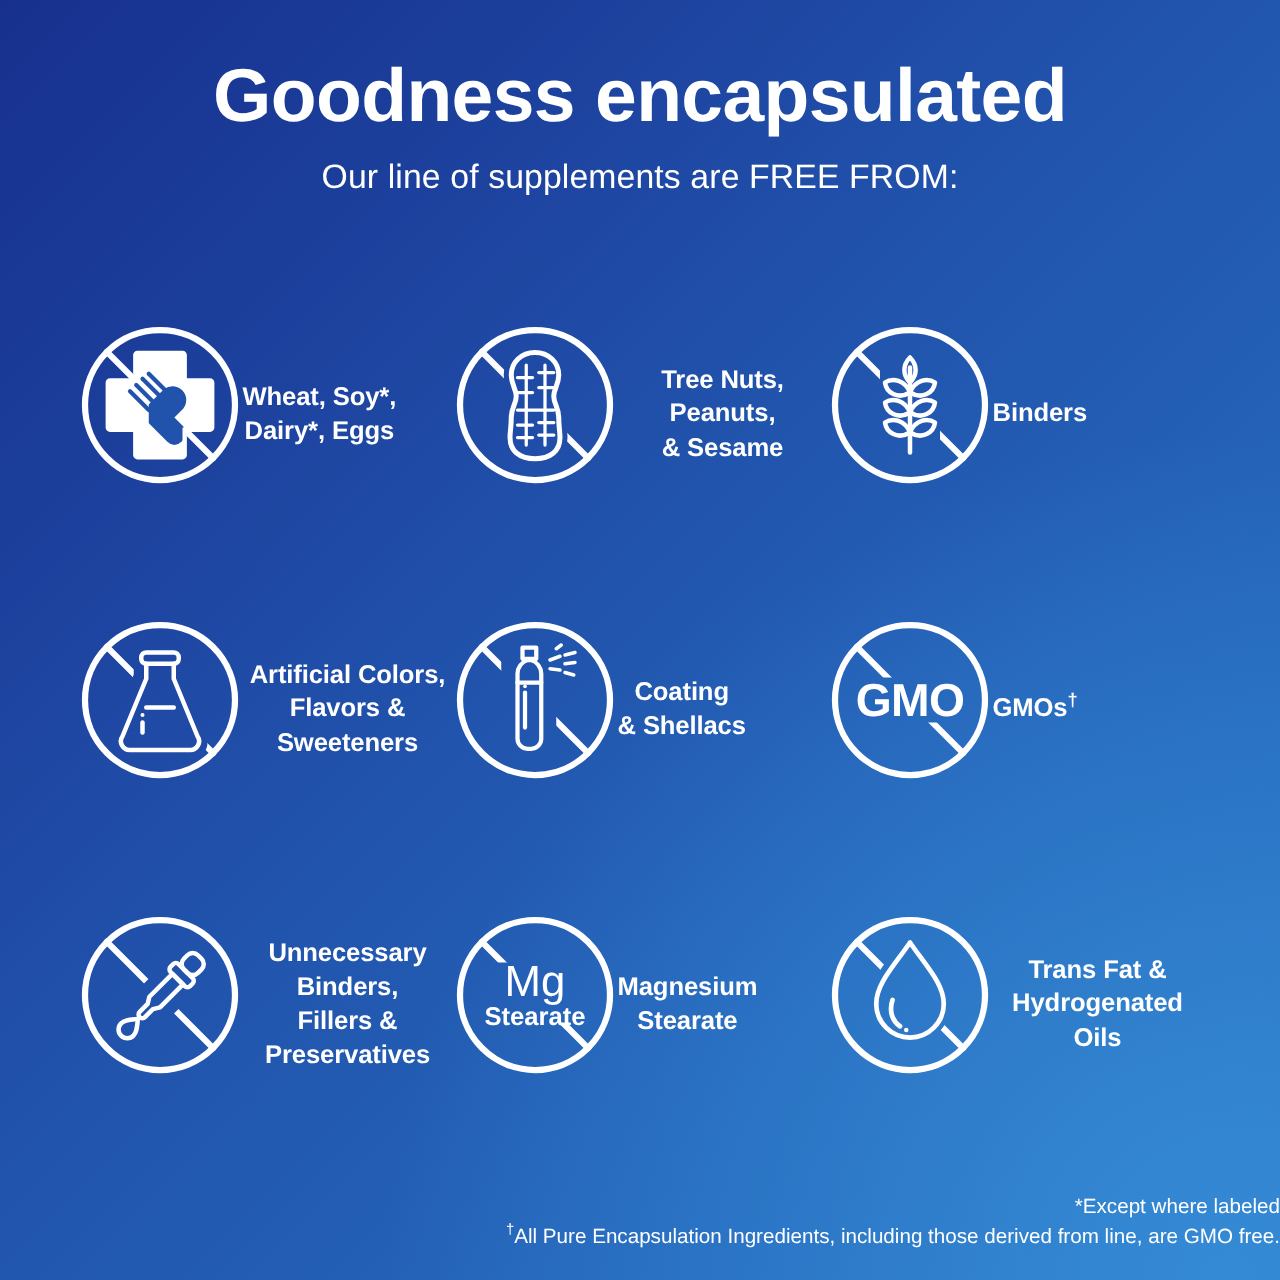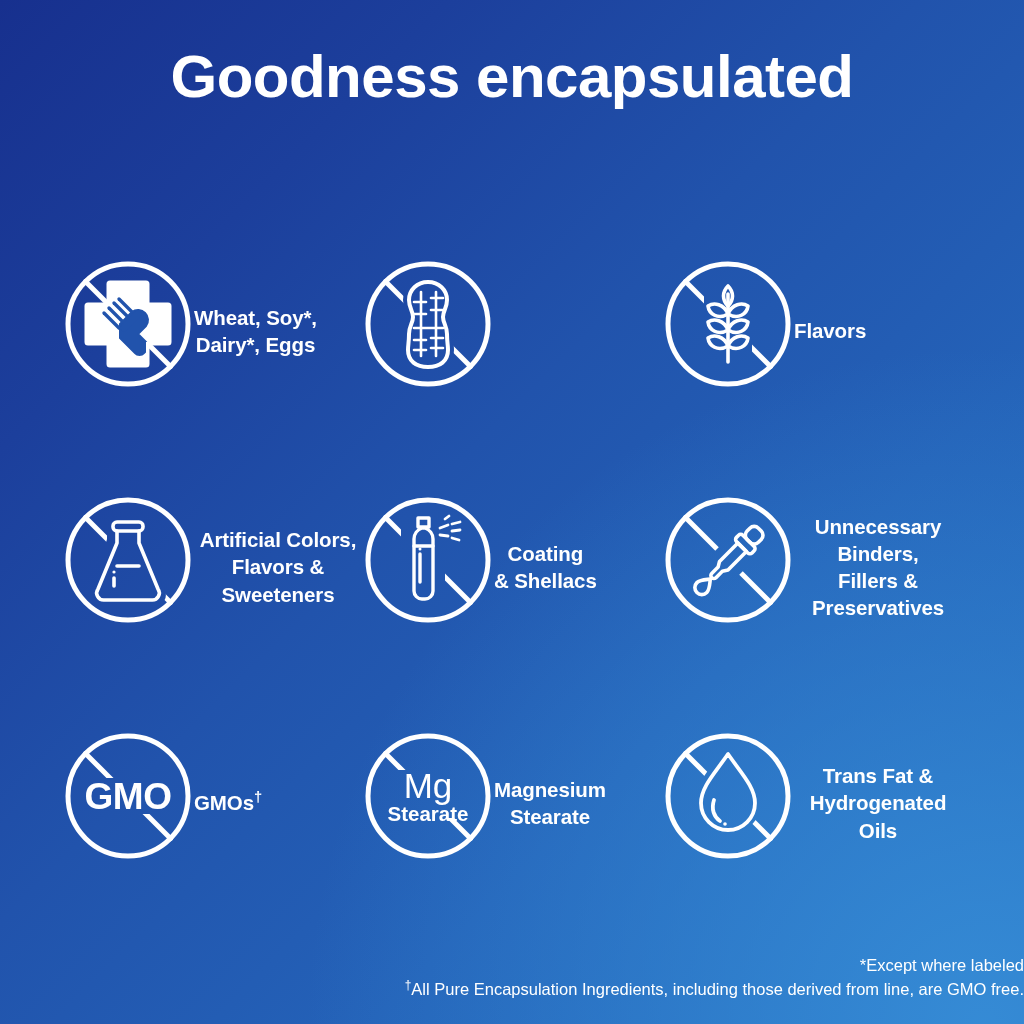--- a/index.html
+++ b/index.html
@@ -133,20 +133,21 @@
   }
   sup { font-size: 0.72em; vertical-align: super; line-height: 0; }
 </style>
 </head>
 <body>
 
 <div class="poster">
 
   <div class="header">
     <h1 class="title">Goodness encapsulated</h1>
+    <p class="subtitle">Our line of supplements are FREE FROM:</p>
   </div>
 
   <div class="grid">
 
     <div class="cell">
       <div class="badge">
         <svg viewBox="0 0 132 132" aria-hidden="true">
           <defs>
             <mask id="m1">
               <rect width="132" height="132" fill="#fff"></rect>
@@ -195,20 +196,22 @@
             <line x1="52" y1="56" x2="64" y2="56"></line>
             <line x1="69" y1="52" x2="81" y2="52"></line>
             <line x1="52" y1="70" x2="81" y2="70"></line>
             <line x1="52" y1="82" x2="64" y2="82"></line>
             <line x1="69" y1="80" x2="81" y2="80"></line>
             <line x1="52" y1="92" x2="64" y2="92"></line>
             <line x1="69" y1="90" x2="81" y2="90"></line>
           </g>
         </svg>
       </div>
+      <div class="cap">Tree Nuts, Peanuts,
+&amp; Sesame</div>
     </div>
 
     <div class="cell">
       <div class="badge">
         <svg viewBox="0 0 132 132" aria-hidden="true">
           <defs>
             <mask id="m3">
               <rect width="132" height="132" fill="#fff"></rect>
               <rect x="42" y="24" width="48" height="84" fill="#000"></rect>
             </mask>
@@ -220,21 +223,21 @@
             <path d="M66 28c6 6 6 14 0 20-6-6-6-14 0-20z"></path>
             <path d="M66 56c-4-10-14-12-20-8 1 8 10 14 20 8z"></path>
             <path d="M66 56c4-10 14-12 20-8-1 8-10 14-20 8z"></path>
             <path d="M66 72c-4-10-14-12-20-8 1 8 10 14 20 8z"></path>
             <path d="M66 72c4-10 14-12 20-8-1 8-10 14-20 8z"></path>
             <path d="M66 88c-4-10-14-12-20-8 1 8 10 14 20 8z"></path>
             <path d="M66 88c4-10 14-12 20-8-1 8-10 14-20 8z"></path>
           </g>
         </svg>
       </div>
-      <div class="cap">Flavors</div>
+      <div class="cap">Binders</div>
     </div>
 
     <div class="cell">
       <div class="badge">
         <svg viewBox="0 0 132 132" aria-hidden="true">
           <defs>
             <mask id="m4">
               <rect width="132" height="132" fill="#fff"></rect>
               <path d="M50 30h32v16L98 98a6 6 0 0 1-5 9H39a6 6 0 0 1-5-9l16-52z" fill="#000" stroke="#000" stroke-width="10"></path>
             </mask>
@@ -283,20 +286,39 @@
         </svg>
       </div>
       <div class="cap">Coating
 &amp; Shellacs</div>
     </div>
 
     <div class="cell">
       <div class="badge">
         <svg viewBox="0 0 132 132" aria-hidden="true">
           <defs>
+            <mask id="m6">
+              <rect width="132" height="132" fill="#fff"></rect>
+              <rect x="22" y="48" width="88" height="36" fill="#000"></rect>
+            </mask>
+          </defs>
+          <circle cx="66" cy="66" r="60" fill="none" stroke="#fff" stroke-width="5"></circle>
+          <line x1="23.5" y1="23.5" x2="108.5" y2="108.5" stroke="#fff" stroke-width="5" stroke-linecap="round" mask="url(#m6)"></line>
+        </svg>
+        <div class="glyph-text">
+          <span class="glyph-gmo">GMO</span>
+        </div>
+      </div>
+      <div class="cap"><span>GMOs</span><sup>†</sup></div>
+    </div>
+
+    <div class="cell">
+      <div class="badge">
+        <svg viewBox="0 0 132 132" aria-hidden="true">
+          <defs>
             <mask id="m7">
               <rect width="132" height="132" fill="#fff"></rect>
               <path d="M88 22 L112 46 L52 106 L28 82 Z" fill="#000"></path>
             </mask>
           </defs>
           <circle cx="66" cy="66" r="60" fill="none" stroke="#fff" stroke-width="5"></circle>
           <line x1="23.5" y1="23.5" x2="108.5" y2="108.5" stroke="#fff" stroke-width="5" stroke-linecap="round" mask="url(#m7)"></line>
           <g fill="none" stroke="#fff" stroke-width="3.6" stroke-linecap="round" stroke-linejoin="round" transform="rotate(45 66 66)">
             <rect x="59" y="22" width="16" height="16" rx="6"></rect>
             <rect x="56" y="38" width="22" height="9" rx="3"></rect>
@@ -306,39 +328,20 @@
         </svg>
       </div>
       <div class="cap">Unnecessary Binders,
 Fillers &amp; Preservatives</div>
     </div>
 
     <div class="cell">
       <div class="badge">
         <svg viewBox="0 0 132 132" aria-hidden="true">
           <defs>
-            <mask id="m6">
-              <rect width="132" height="132" fill="#fff"></rect>
-              <rect x="22" y="48" width="88" height="36" fill="#000"></rect>
-            </mask>
-          </defs>
-          <circle cx="66" cy="66" r="60" fill="none" stroke="#fff" stroke-width="5"></circle>
-          <line x1="23.5" y1="23.5" x2="108.5" y2="108.5" stroke="#fff" stroke-width="5" stroke-linecap="round" mask="url(#m6)"></line>
-        </svg>
-        <div class="glyph-text">
-          <span class="glyph-gmo">GMO</span>
-        </div>
-      </div>
-      <div class="cap"><span>GMOs</span><sup>†</sup></div>
-    </div>
-
-    <div class="cell">
-      <div class="badge">
-        <svg viewBox="0 0 132 132" aria-hidden="true">
-          <defs>
             <mask id="m8">
               <rect width="132" height="132" fill="#fff"></rect>
               <rect x="20" y="40" width="92" height="48" fill="#000"></rect>
             </mask>
           </defs>
           <circle cx="66" cy="66" r="60" fill="none" stroke="#fff" stroke-width="5"></circle>
           <line x1="23.5" y1="23.5" x2="108.5" y2="108.5" stroke="#fff" stroke-width="5" stroke-linecap="round" mask="url(#m8)"></line>
         </svg>
         <div class="glyph-text">
           <span class="glyph-mg">Mg</span>

